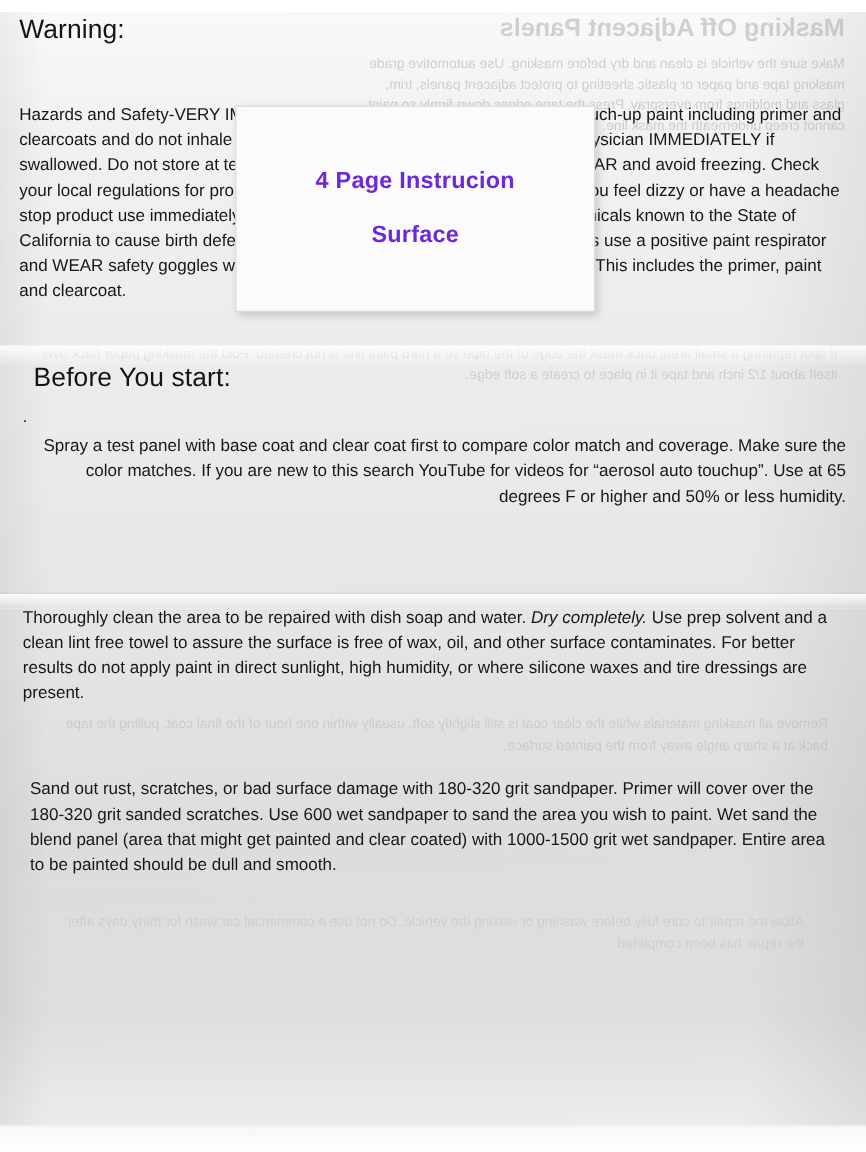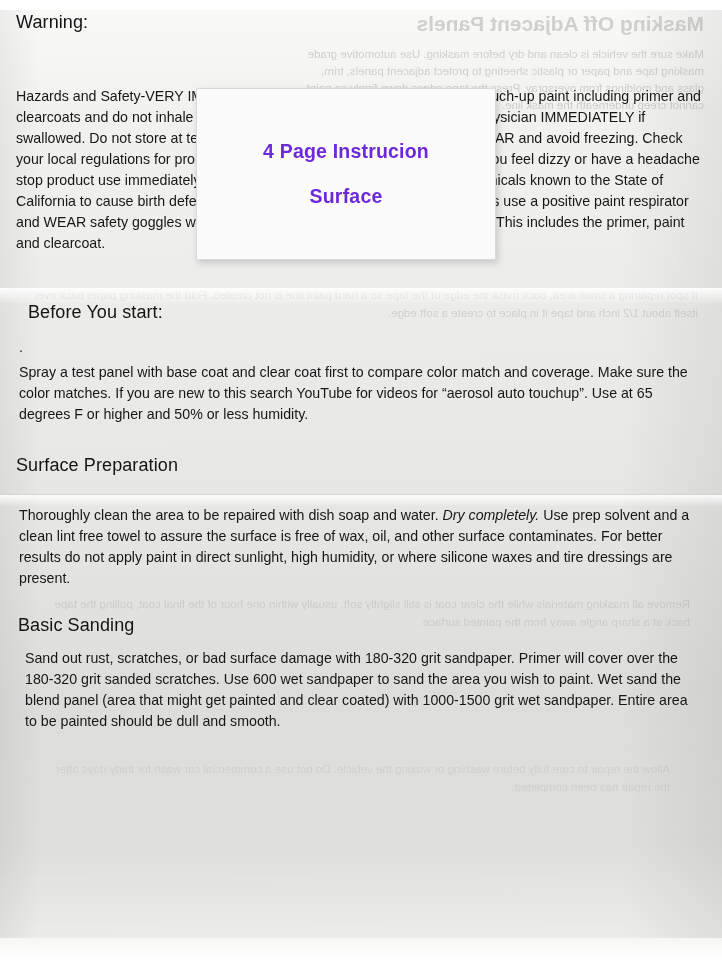--- a/index.html
+++ b/index.html
@@ -86,42 +86,42 @@
   }
 
   
   #content {
     position: absolute;
     inset: 0;
     padding: 0;
   }
 
   h1.section {
-    font-size: 18px;
+    font-size: 22px;
     font-weight: 400;
     margin: 0;
     letter-spacing: 0.1px;
     color: #141414;
   }
 
   p.body {
     font-size: 14.2px;
     line-height: 21px;
     margin: 0;
     color: #171717;
   }
 
   .blk { position: absolute; }
 
   #warning-title  { left: 16px;  top: 12px; }
   #warning-text   { left: 16px;  top: 86px;  width: 690px; }
 
   #before-title   { left: 16px;  top: 302px; margin-left: 12px; }
   #before-dot     { left: 19px;  top: 340px; font-size: 14px; line-height: 14px; color:#171717;}
-  #before-text    { left: 19px;  top: 362px; width: 686px; }
+  #before-text    { left: 19px;  top: 362px; width: 686px; text-align: right; }
 
   #surface-title  { left: 16px;  top: 455px; }
   #surface-text   { left: 19px;  top: 505px; width: 680px; }
 
   #sanding-title  { left: 18px;  top: 615px; }
   #sanding-text-1 { left: 25px;  top: 648px; width: 675px; }
   #sanding-text-2 { left: 29px;  top: 770px; width: 660px; }
 
   .italic { font-style: italic; }
 
@@ -211,24 +211,22 @@
 
 <div id="content">
 
   <h1 class="section blk" id="warning-title">Warning:</h1>
   <p class="body blk" id="warning-text">Hazards and Safety-VERY IMPORTANT. Always wear gloves when using touch-up paint including primer and clearcoats and do not inhale vapors. Keep out of reach of children. Call a physician IMMEDIATELY if swallowed. Do not store at temperatures above 120F. DO NOT STORE IN CAR and avoid freezing. Check your local regulations for proper disposal. Use with adequate ventilation. If you feel dizzy or have a headache stop product use immediately and call physician. This product contains chemicals known to the State of California to cause birth defects, cancer and other reproductive harm. Always use a positive paint respirator and WEAR safety goggles when painting to avoid getting paint in your eyes. This includes the primer, paint and clearcoat.</p>
 
   <h1 class="section blk" id="before-title">Before You start:</h1>
   <div class="blk" id="before-dot">.</div>
   <p class="body blk" id="before-text">Spray a test panel with base coat and clear coat first to compare color match and coverage. Make sure the color matches.  If you are new to this search YouTube for videos for “aerosol auto touchup”.  Use at 65 degrees F or higher and 50% or less humidity.</p>
 
-  <h1 class="section blk" id="surface-title">Surface Preparation</h1>
   <p class="body blk" id="surface-text">Thoroughly clean the area to be repaired with dish soap and water.  <span class="italic">Dry completely.</span> Use prep solvent and a clean lint free towel to assure the surface is free of wax, oil, and other surface contaminates. For better results do not apply paint in direct sunlight, high humidity, or where silicone waxes and tire dressings are present.</p>
 
-  <h1 class="section blk" id="sanding-title">Basic Sanding</h1>
   <p class="body blk" id="sanding-text-1">Sand out rust, scratches, or bad surface damage with 180-320 grit sandpaper. Primer will cover over the 180-320 grit sanded scratches. Use 600 wet sandpaper to sand the area you wish to paint. Wet sand the blend panel (area that might get painted and clear coated) with 1000-1500 grit wet sandpaper. Entire area to be painted should be dull and smooth.</p>
 
 </div>
 
 <div id="label-card">
   <div class="label-line">4 Page Instrucion</div>
   <div class="label-line">Surface</div>
 </div>
 
 <div id="top-edge"></div>

